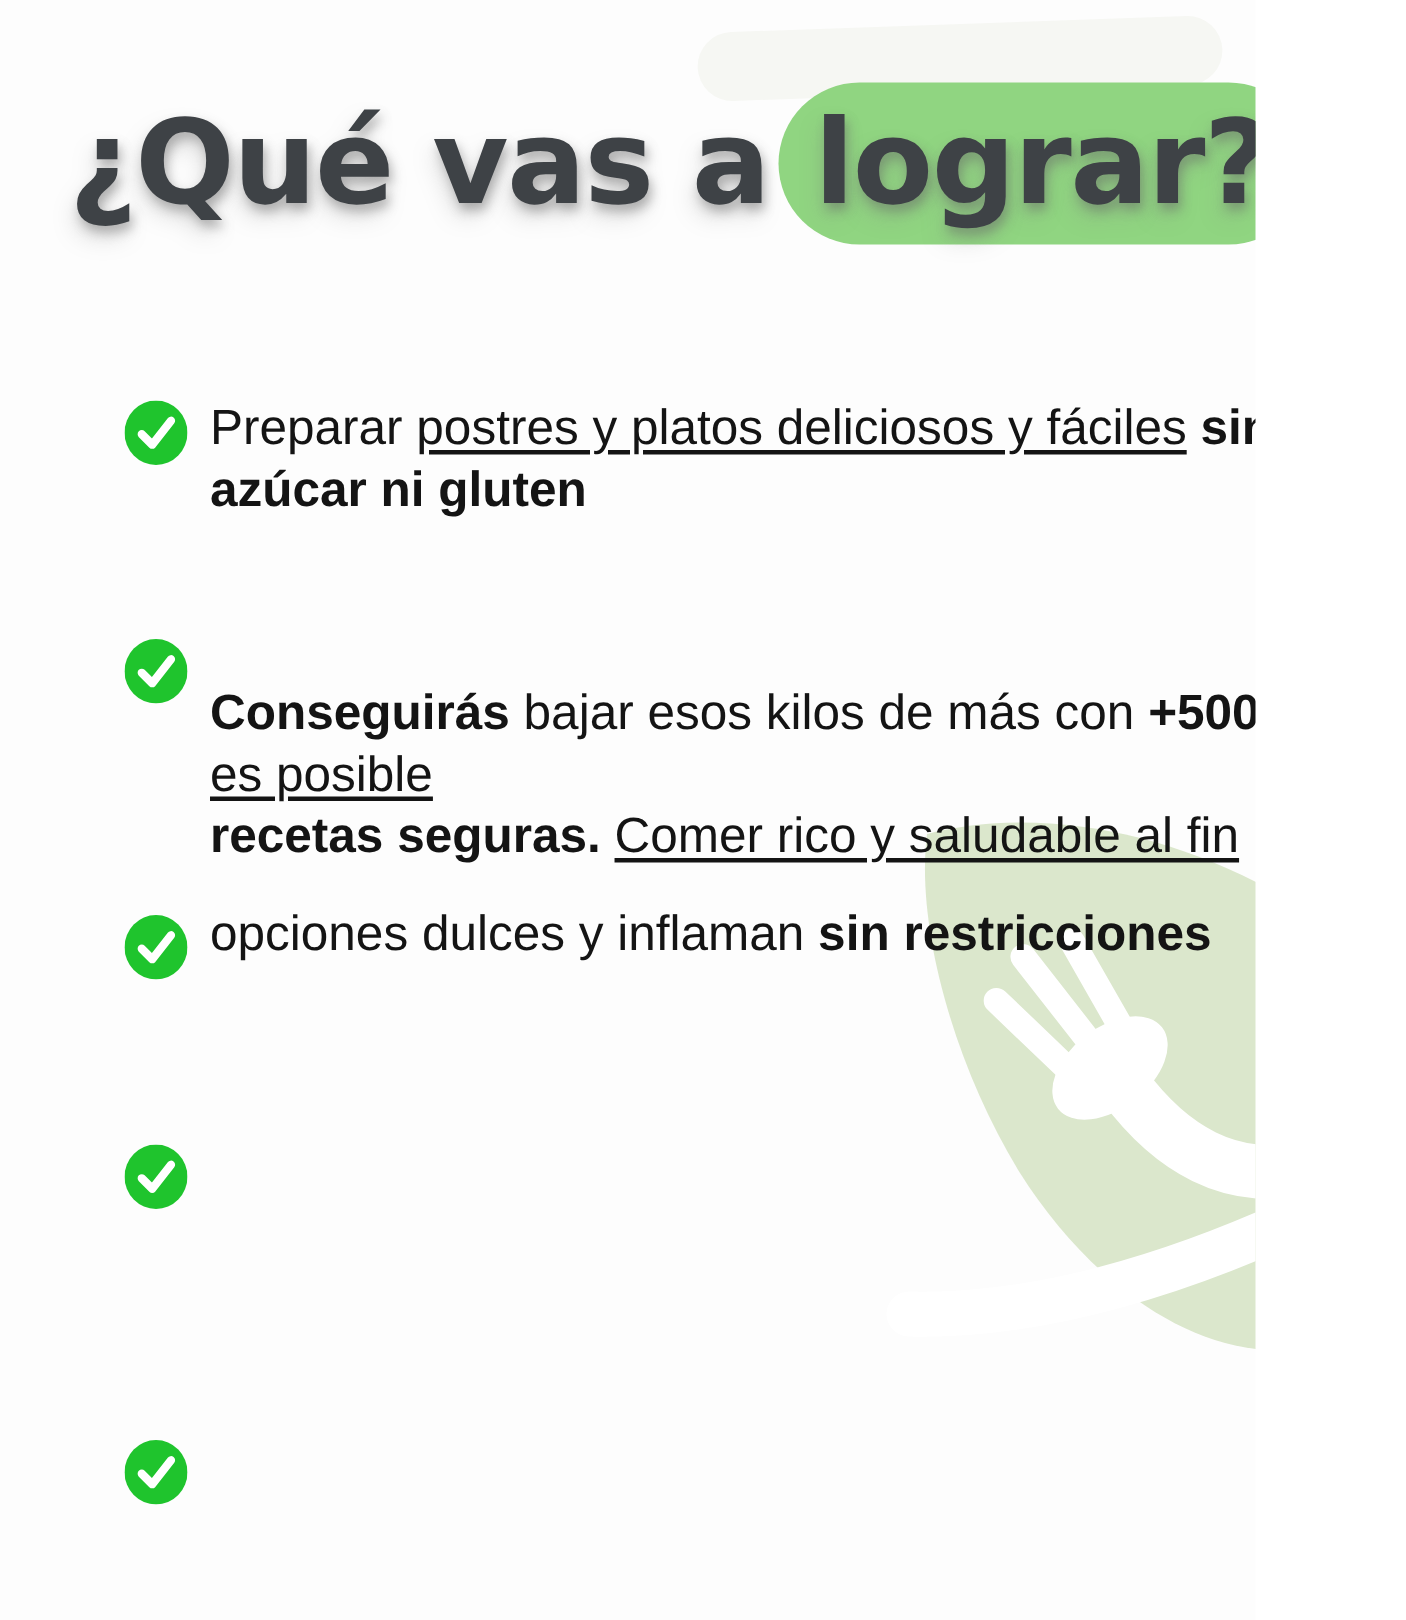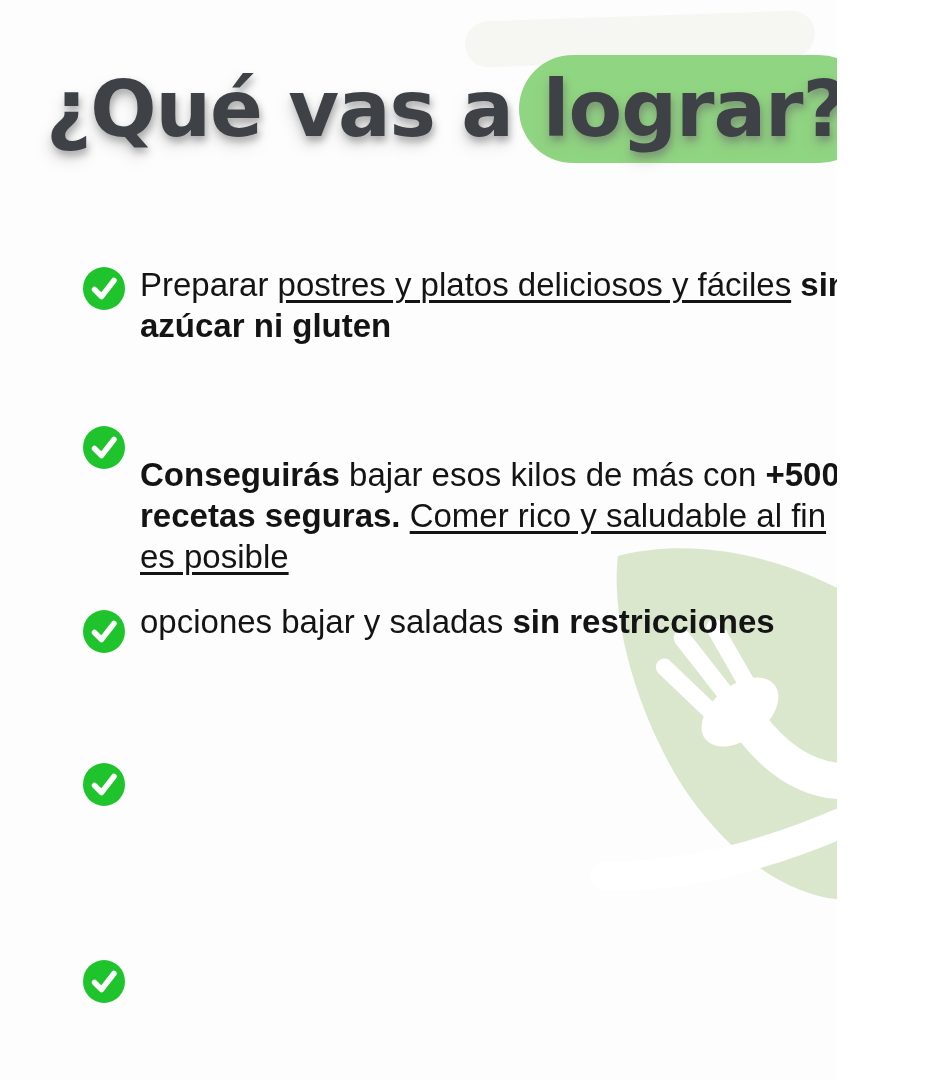--- a/index.html
+++ b/index.html
@@ -83,30 +83,30 @@
       <div class="line"><span>Preparar </span><span class="u">postres y platos deliciosos y fáciles</span><span> </span><span class="b">sin</span></div>
       <div class="line"><span class="b">azúcar ni gluten</span></div>
     </div>
 
   <svg class="check c2" viewBox="0 0 42 43">
       <ellipse cx="21" cy="21.5" rx="21" ry="21.5" fill="var(--check-green)"></ellipse>
       <path d="M11.5,22.5 L18.5,29.5 L31,13.5" stroke="#fff" stroke-width="5.5" fill="none" stroke-linecap="round" stroke-linejoin="round"></path>
     </svg>
   <div class="benefit b2">
       <div class="line"><span class="b">Conseguirás</span><span> bajar esos kilos de más con </span><span class="b">+500</span></div>
+      <div class="line"><span class="u">es posible </span></div>
       <div class="line"><span class="b">recetas seguras.</span><span> </span><span class="u">Comer rico y saludable al fin</span></div>
-      <div class="line"><span class="u">es posible </span></div>
     </div>
 
   <svg class="check c3" viewBox="0 0 42 43">
       <ellipse cx="21" cy="21.5" rx="21" ry="21.5" fill="var(--check-green)"></ellipse>
       <path d="M11.5,22.5 L18.5,29.5 L31,13.5" stroke="#fff" stroke-width="5.5" fill="none" stroke-linecap="round" stroke-linejoin="round"></path>
     </svg>
   <div class="benefit b3">
-      <div class="line"><span>opciones bajar y saladas </span><span class="b">sin restricciones</span></div>
+      <div class="line"><span>opciones dulces y inflaman </span><span class="b">sin restricciones</span></div>
     </div>
 
   <svg class="check c4" viewBox="0 0 42 43">
       <ellipse cx="21" cy="21.5" rx="21" ry="21.5" fill="var(--check-green)"></ellipse>
       <path d="M11.5,22.5 L18.5,29.5 L31,13.5" stroke="#fff" stroke-width="5.5" fill="none" stroke-linecap="round" stroke-linejoin="round"></path>
     </svg>
 
   <svg class="check c5" viewBox="0 0 42 43">
       <ellipse cx="21" cy="21.5" rx="21" ry="21.5" fill="var(--check-green)"></ellipse>
       <path d="M11.5,22.5 L18.5,29.5 L31,13.5" stroke="#fff" stroke-width="5.5" fill="none" stroke-linecap="round" stroke-linejoin="round"></path>

